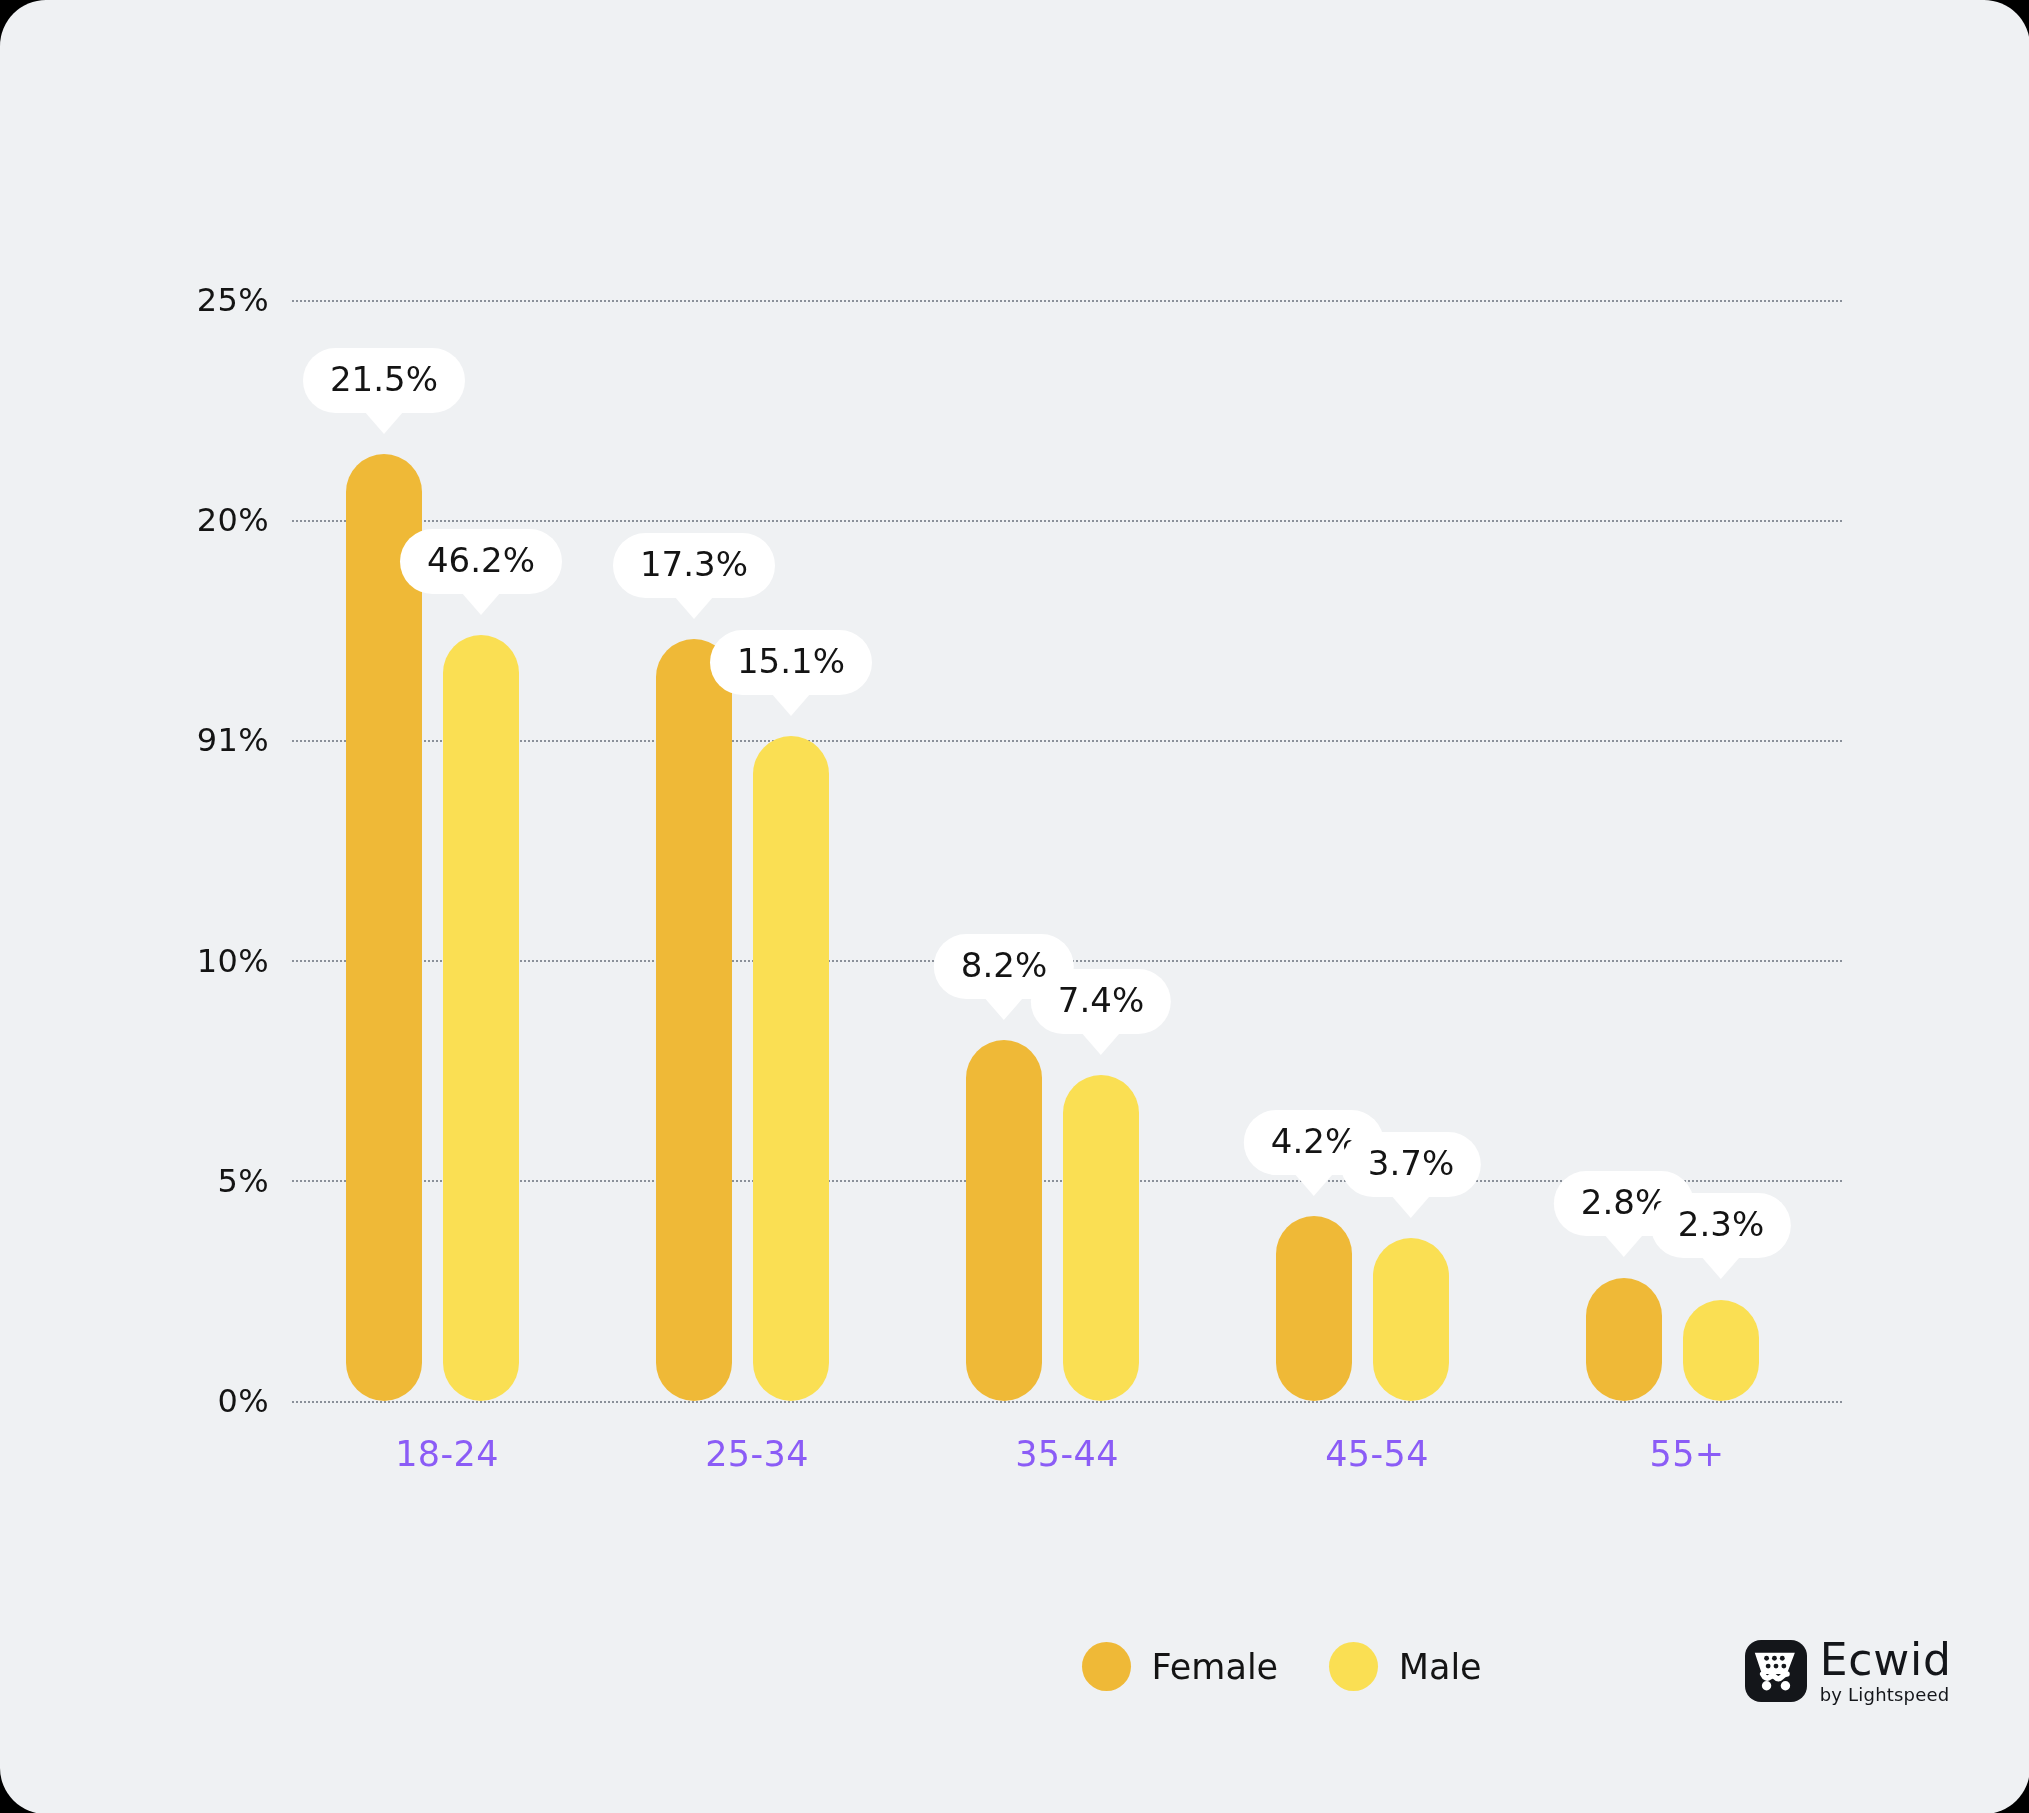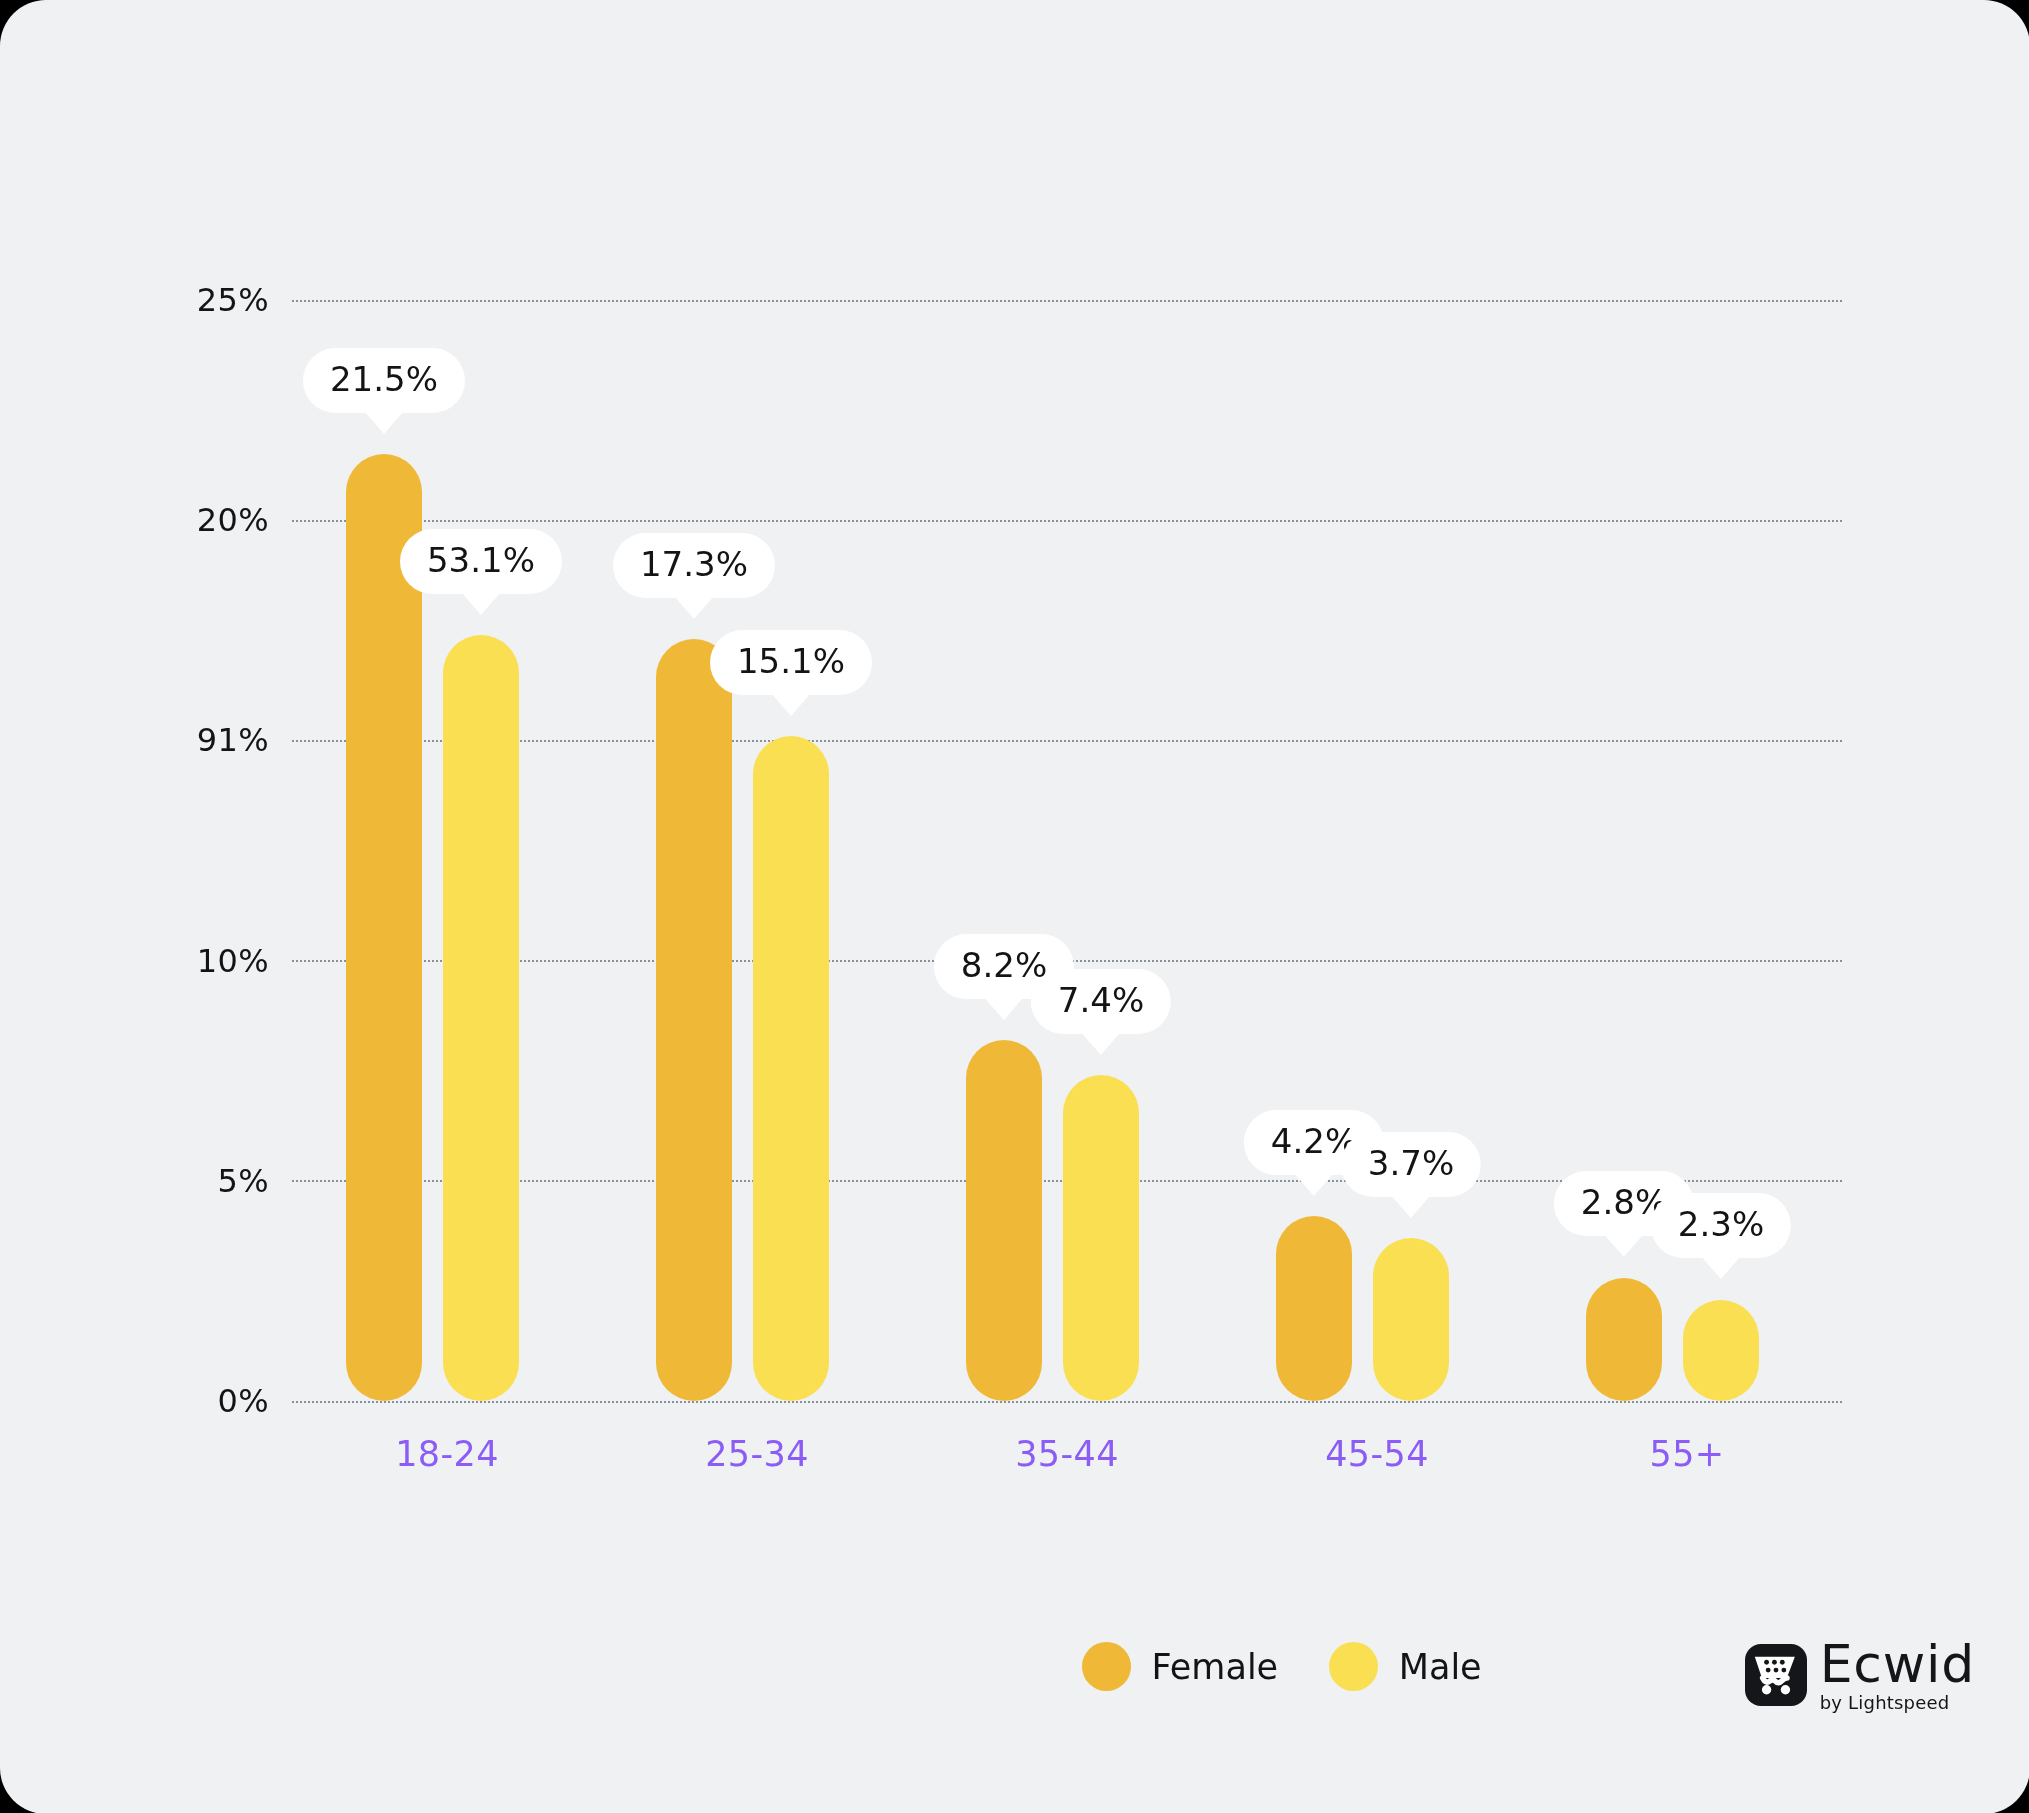--- a/index.html
+++ b/index.html
@@ -154,21 +154,21 @@
   #logo-mark {
     width: 62px; height: 62px;
     background: #14161A;
     border-radius: 16px;
     position: relative;
     flex: 0 0 auto;
   }
   #logo-mark svg { position: absolute; left: 7.1px; top: 8.7px; }
   #logo-text { display: flex; flex-direction: column; line-height: 1; }
   #logo-name {
-    font-size: 52px;
+    font-size: 44px;
     color: #14161A;
     letter-spacing: 0.8px;
   }
   #logo-sub {
     font-size: 18px;
     color: #14161A;
     margin-top: 4px;
     letter-spacing: 0.2px;
   }
 </style>
@@ -194,21 +194,21 @@
       <div class="gridline" style="top: 880px;"></div>
       <div class="gridline" style="top: 1101px;"></div>
       <div class="group" style="left: 54px; width: 173px;">
         <div class="bar female" style="height: 947px; background: rgb(239, 185, 55);"></div>
         <div class="callout" style="left: 38px; bottom: 988px;">
           <div class="callout-body">21.5%</div>
           <div class="callout-tail"></div>
         </div>
         <div class="bar male" style="height: 766px; background: rgb(250, 223, 83);"></div>
         <div class="callout" style="left: 135px; bottom: 807px;">
-          <div class="callout-body">53.1%</div>
+          <div class="callout-body">46.2%</div>
           <div class="callout-tail"></div>
         </div>
       </div>
       <div class="group" style="left: 364px; width: 173px;">
         <div class="bar female" style="height: 762px; background: rgb(239, 185, 55);"></div>
         <div class="callout" style="left: 38px; bottom: 803px;">
           <div class="callout-body">17.3%</div>
           <div class="callout-tail"></div>
         </div>
         <div class="bar male" style="height: 665px; background: rgb(250, 223, 83);"></div>

